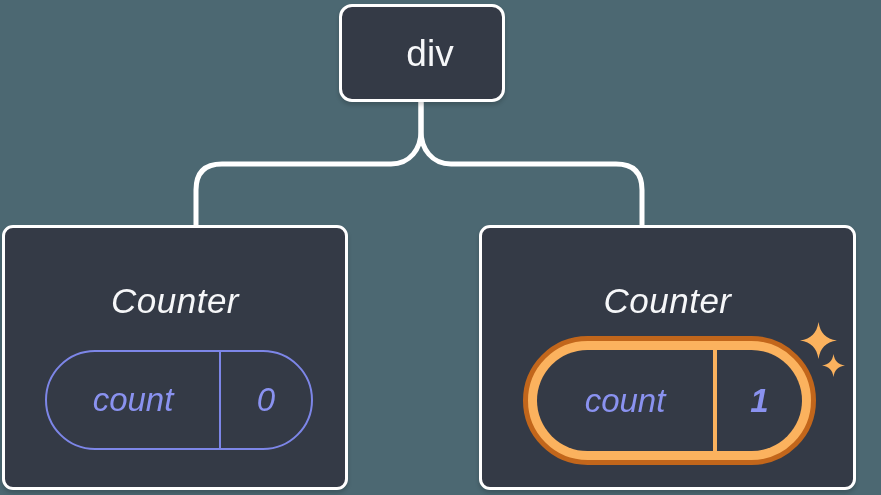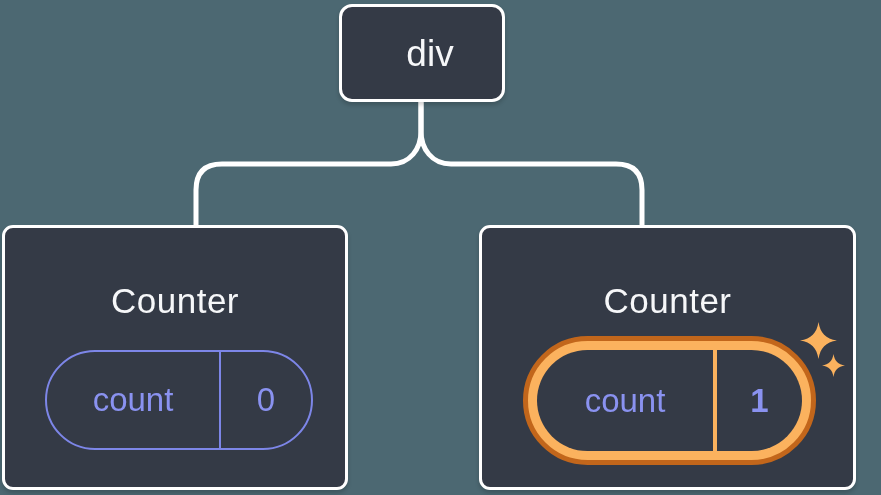--- a/index.html
+++ b/index.html
@@ -48,20 +48,21 @@
   
   .card {
     position: absolute;
     top: 225px;
     height: 265px;
     box-sizing: border-box;
     background: #343A46;
     border: 3px solid #FFFFFF;
     border-radius: 11px;
     box-shadow: 0 3px 4px rgba(0,0,0,0.18);
+    font-style: italic;
   }
   .card.left  { left: 2px;   width: 346px; }
   .card.right { left: 479px; width: 377px; }
   .card-title {
     position: absolute;
     top: 52px;
     left: 0;
     width: 100%;
     text-align: center;
     color: #F6F7F9;

